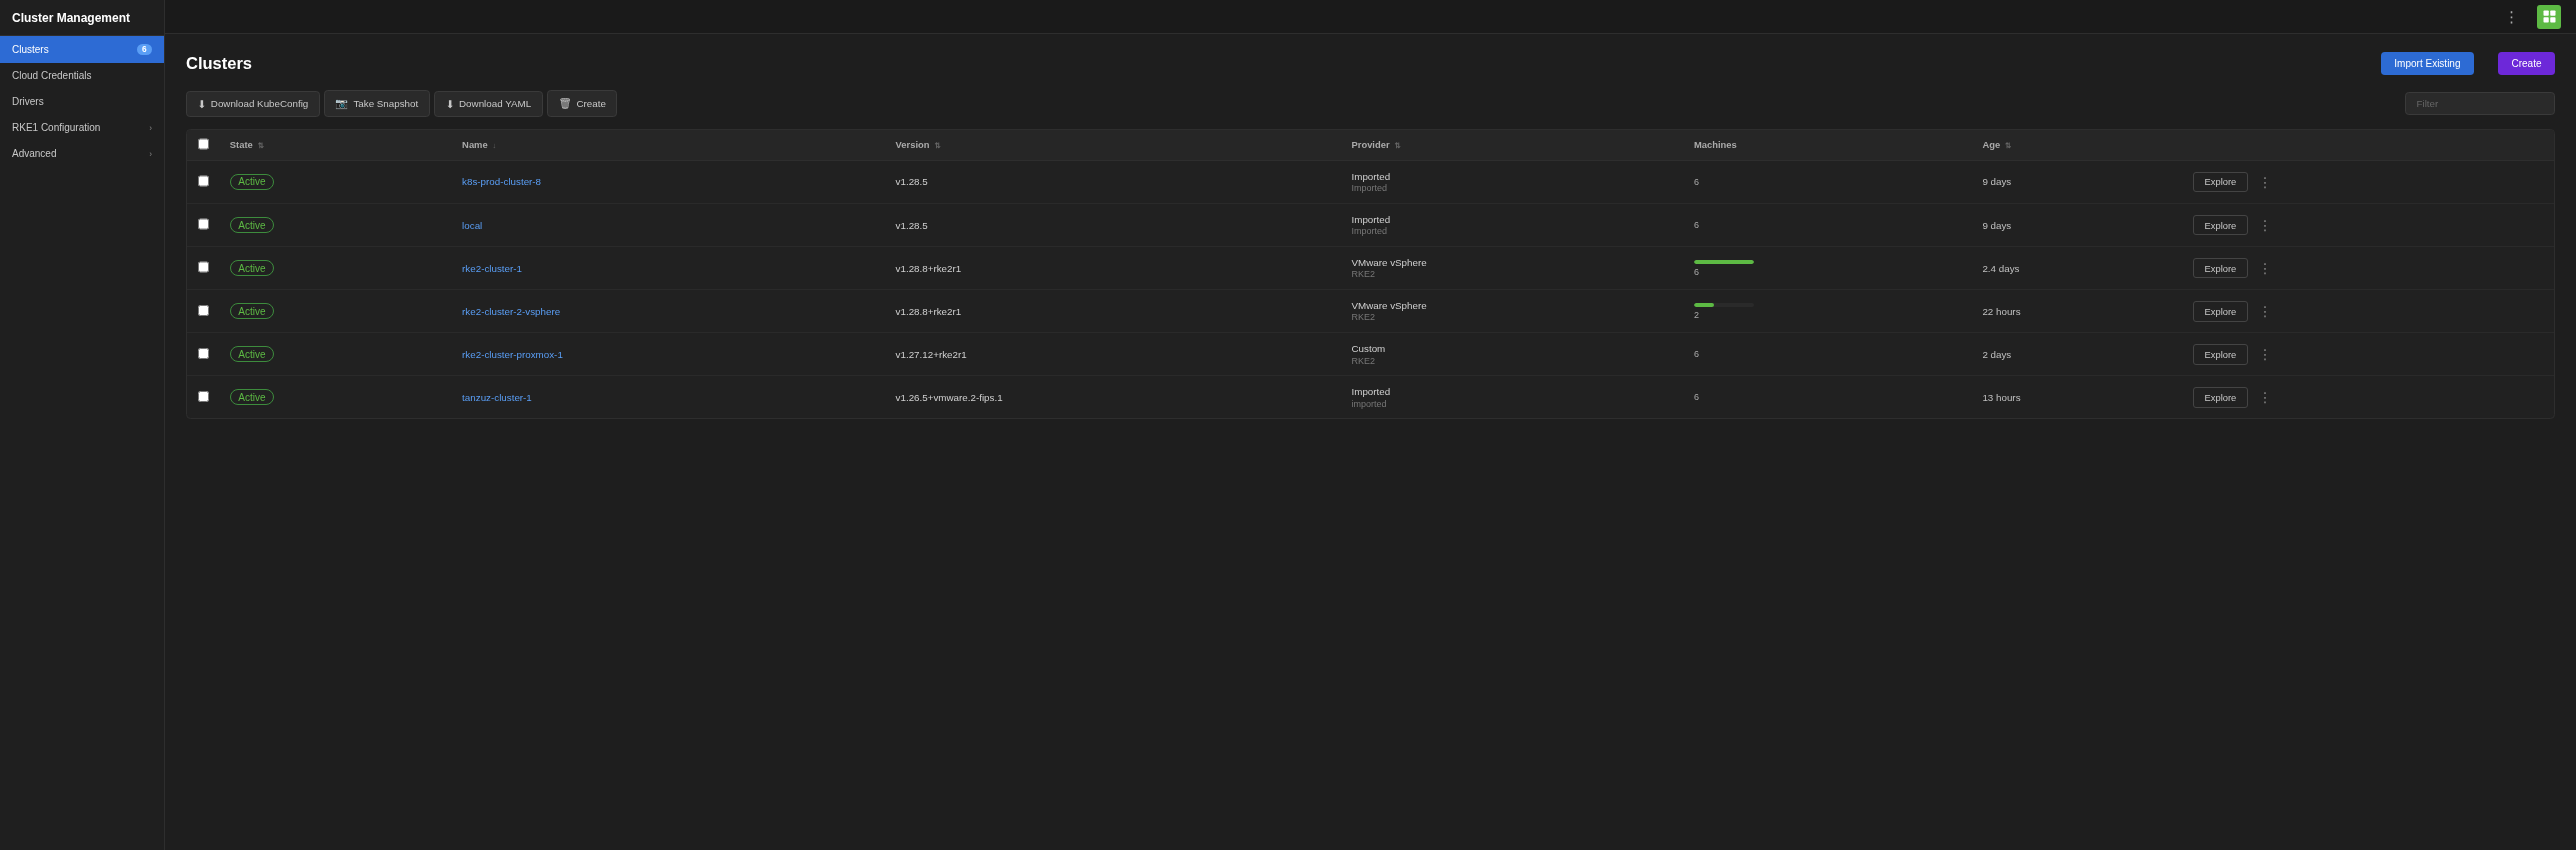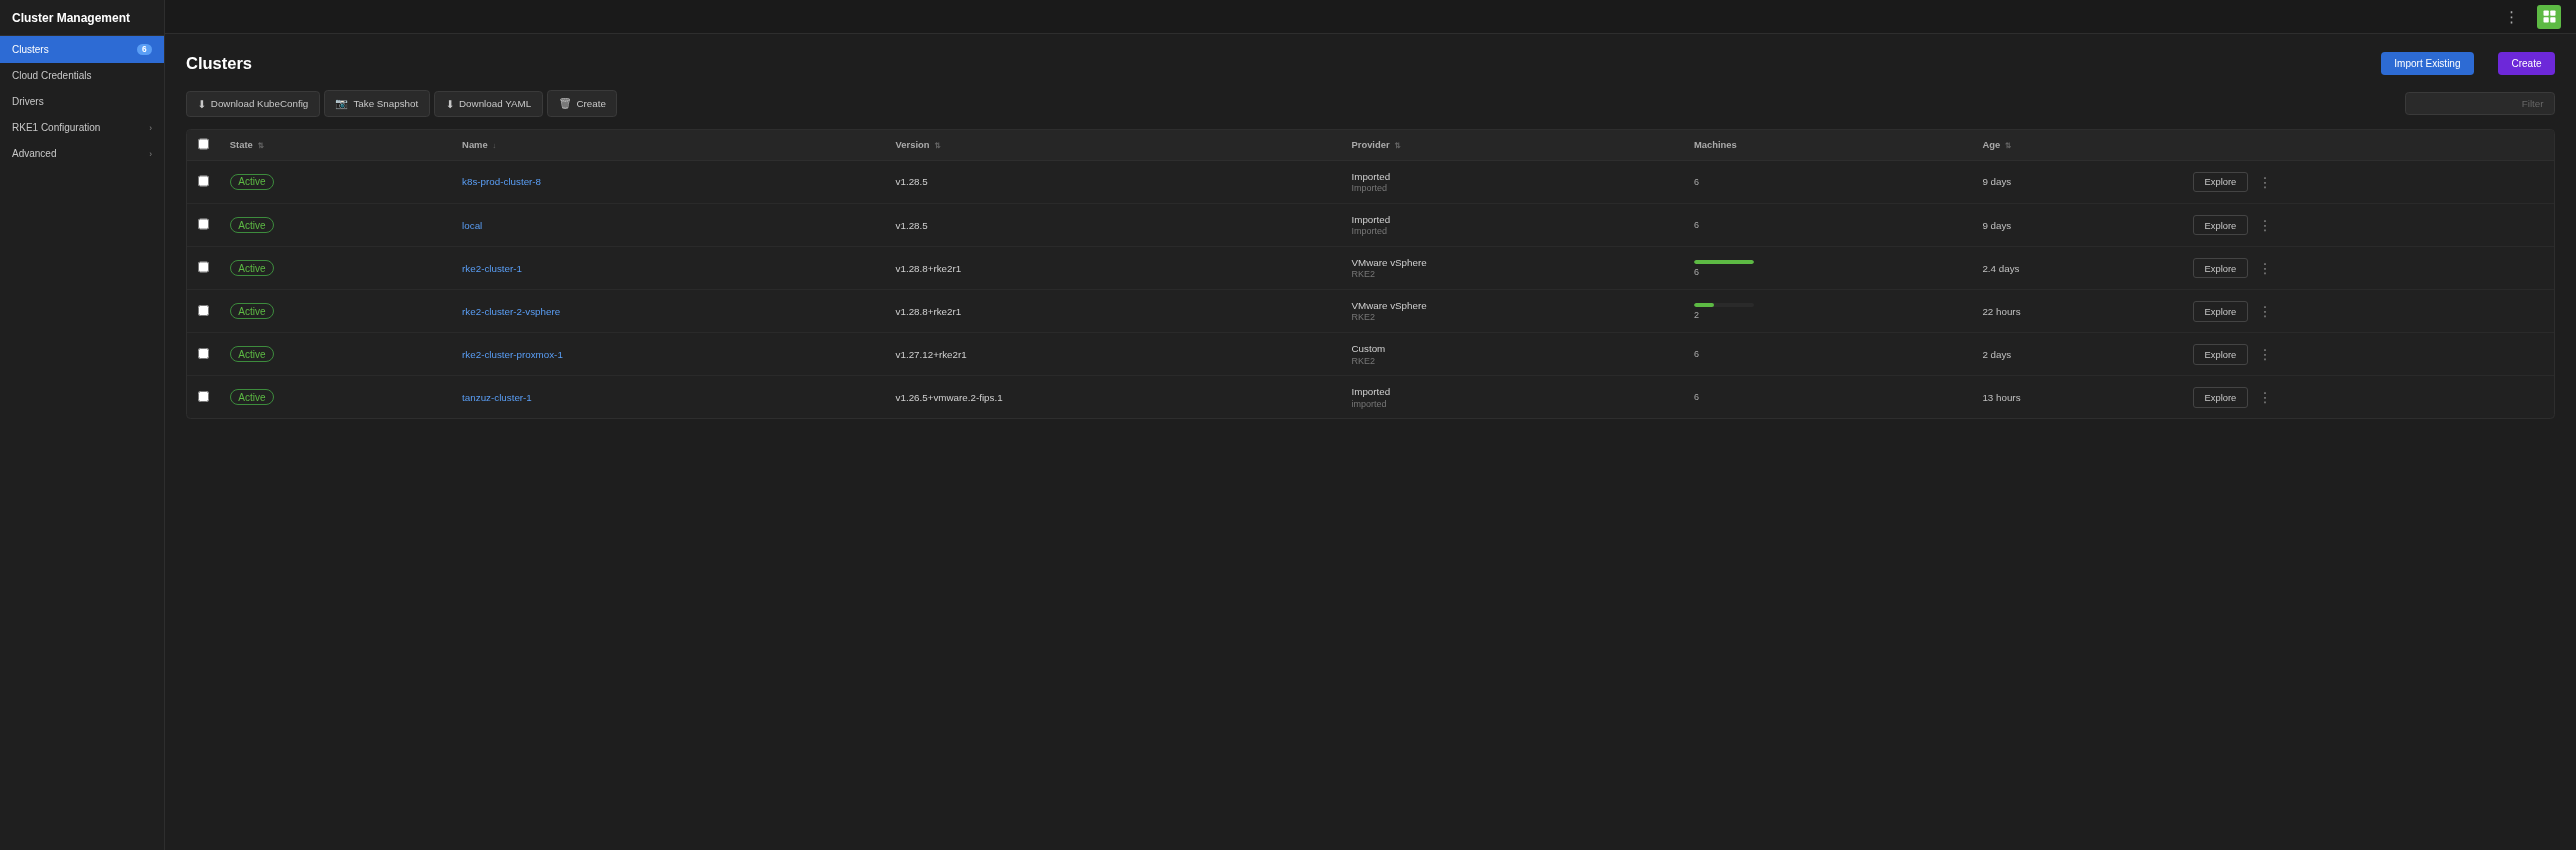--- a/index.html
+++ b/index.html
@@ -156,21 +156,20 @@
     .filter-input {
       margin-left: auto;
       padding: 5.3px 10.5px;
       background: #2a2a2a;
       border: 0.8px solid #3a3a3a;
       border-radius: 3.8px;
       color: #c8c8c8;
       font-size: 9.8px;
       width: 150px;
       outline: none;
-      text-align: right;
     }
     .filter-input::placeholder { color: #666; }
     
     .table-wrap {
       background: #212121;
       border-radius: 4.5px;
       border: 0.8px solid #2e2e2e;
       overflow: hidden;
     }
     table {

